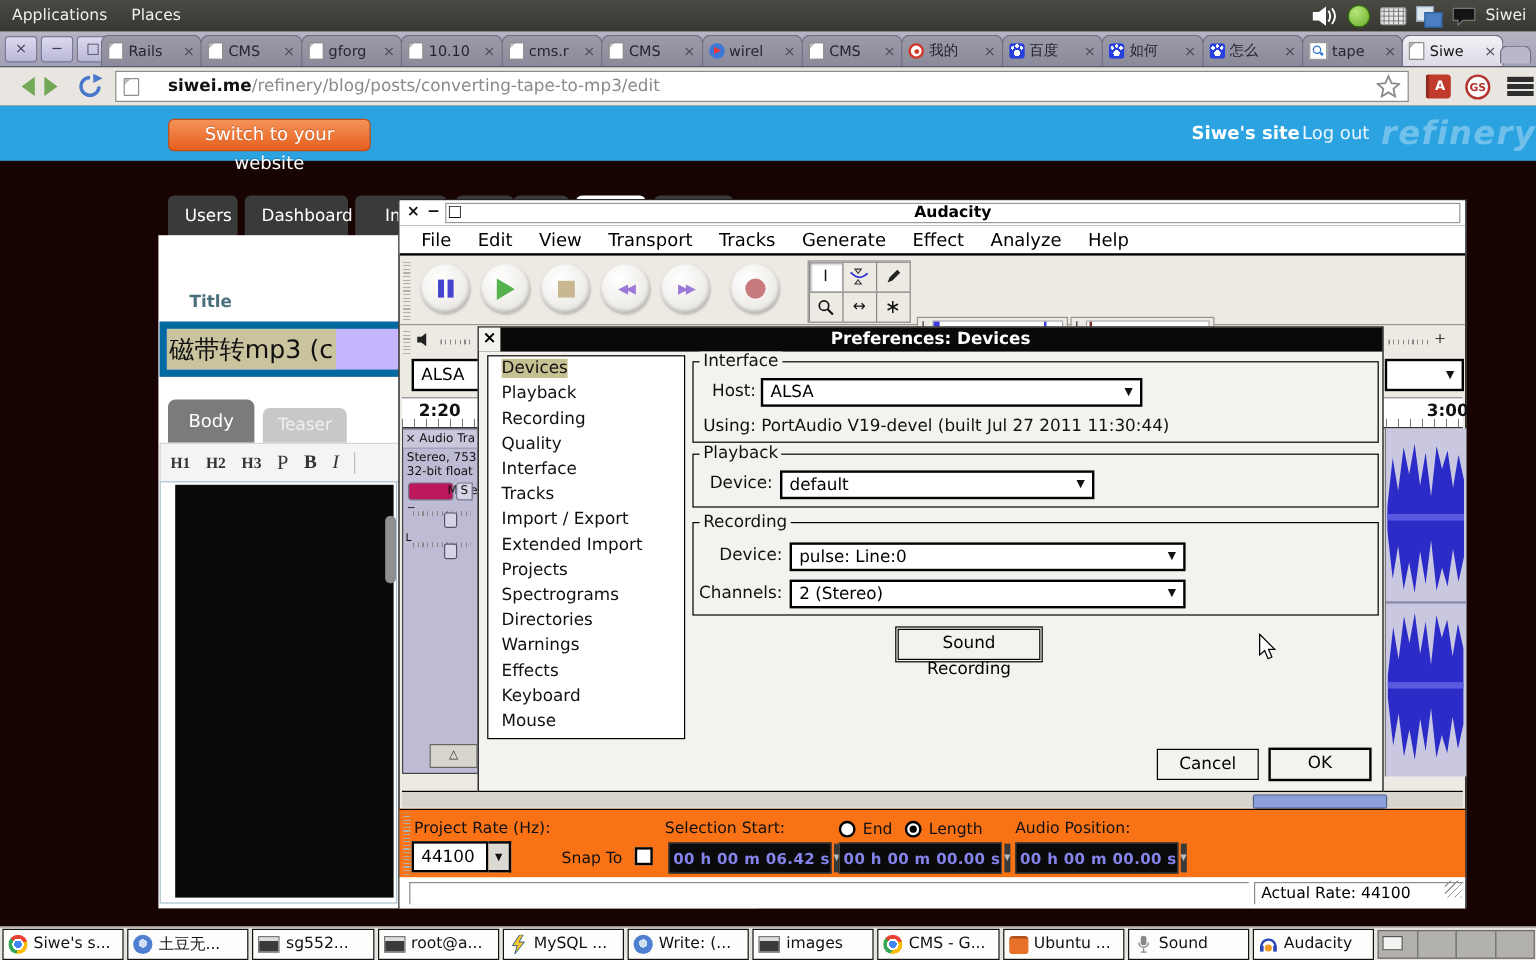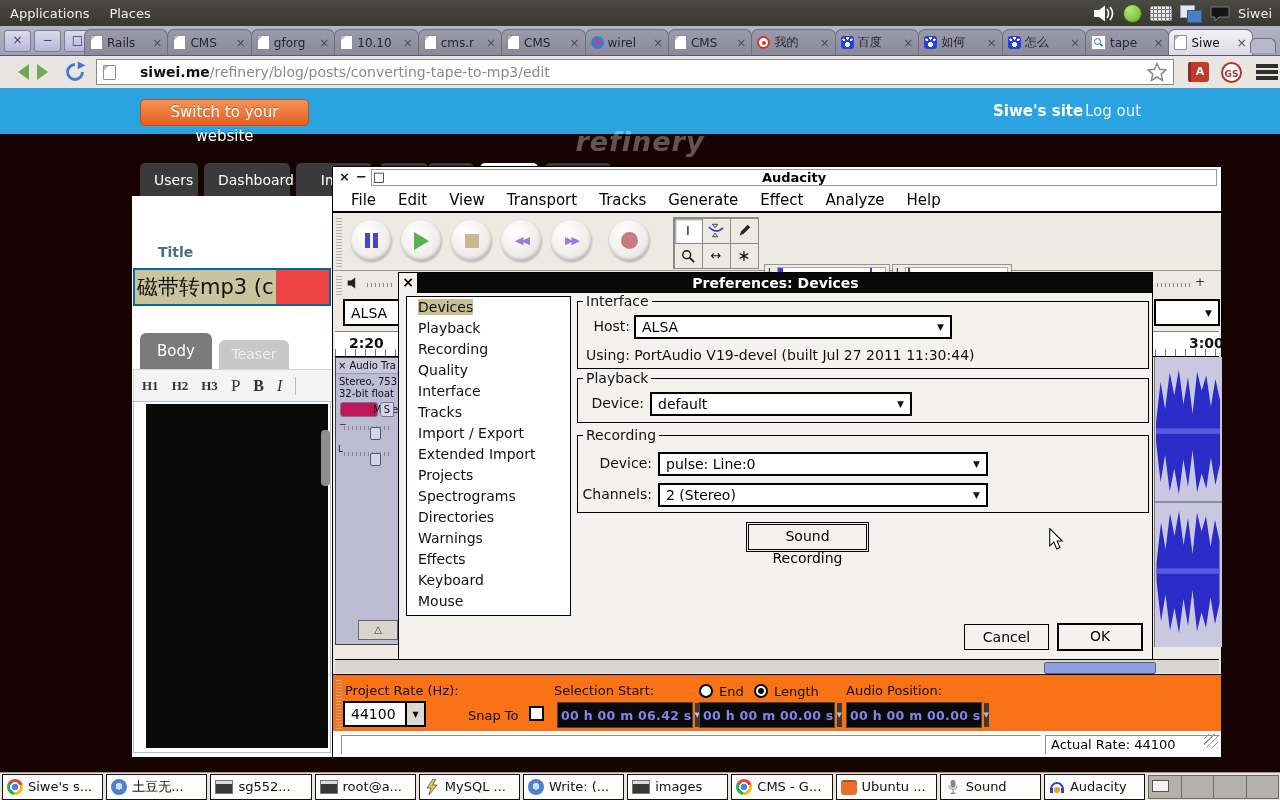--- a/index.html
+++ b/index.html
@@ -46,31 +46,31 @@
   .urlinput{margin-left:10px;width:1064px;height:24px;background:#fff;border:1px solid #8a8a8a;display:flex;align-items:center;gap:24px;padding:0 6px;font-size:14px;}
   .urldomain{color:#111;font-weight:bold;}
   .urlpath{color:#8a8a8a;}
   .bookicon{width:18px;height:20px;background:#c0392b;border-radius:2px 3px 3px 2px;color:#fff;font-size:11px;font-weight:bold;text-align:center;line-height:20px;border-left:3px solid #8e2a20;}
   .gsicon{width:21px;height:21px;border-radius:50%;border:2px solid #b23330;color:#b23330;font-size:9px;font-weight:bold;text-align:center;line-height:20px;background:#fff;box-sizing:border-box;}
   .hamb{width:22px;height:16px;background:linear-gradient(#2e2e2e 0 4px,transparent 4px 6px,#2e2e2e 6px 10px,transparent 10px 12px,#2e2e2e 12px 16px);}
 
   
   .bluebar{position:absolute;left:0;top:88px;width:1280px;height:46px;background:#2ba3e1;z-index:5;}
   .switchbtn{position:absolute;left:140px;top:11px;width:167px;height:25px;background:linear-gradient(#f69257,#e55f1f);border:1px solid #c44d15;border-radius:5px;color:#fff;font-size:15px;text-align:center;line-height:24px;text-shadow:0 -1px 0 rgba(0,0,0,.25);}
-  .reflogo{position:absolute;left:0;right:0;top:8px;text-align:center;font-size:27px;font-weight:bold;font-style:italic;color:rgba(255,255,255,.32);letter-spacing:1px;margin-top:30px;}
+  .reflogo{position:absolute;left:0;right:0;top:8px;text-align:right;font-size:27px;font-weight:bold;font-style:italic;color:rgba(255,255,255,.32);letter-spacing:1px;}
   .acctname{position:absolute;left:993px;top:14px;color:#fff;font-weight:bold;font-size:15px;}
   .logout{position:absolute;left:1085px;top:14px;color:#eaf6fd;font-size:15px;}
 
   
   .admin{position:absolute;left:0;top:134px;width:1280px;height:638px;z-index:6;}
   .atab{position:absolute;top:29px;height:34px;background:#3a3a3a;border-radius:5px 5px 0 0;color:#fff;font-size:14px;text-align:center;line-height:34px;padding:0 14px;}
   .atab.white{background:#fff;}
   .apanel{position:absolute;left:132px;top:62px;width:500px;height:561px;background:#fff;}
   .titlelabel{position:absolute;left:26px;top:48px;color:#49707b;font-weight:bold;font-size:14px;}
-  .titleinput{position:absolute;left:1px;top:72px;width:194px;height:34px;border:2px solid #0369a1;background:#ef4444;display:flex;align-items:center;overflow:hidden;}
+  .titleinput{position:absolute;left:1px;top:72px;width:194px;height:34px;border:6px solid #0369a1;background:#c4b5fd;display:flex;align-items:center;overflow:hidden;}
   .titlehl{background:#c9c39e;font-size:21px;color:#111;padding:3px 2px;white-space:nowrap;}
   .bodytab{position:absolute;left:8px;top:137px;width:72px;height:36px;background:#7b7b7b;border-radius:6px 6px 0 0;color:#fff;font-size:15px;text-align:center;line-height:36px;}
   .teasertab{position:absolute;left:87px;top:144px;width:70px;height:29px;background:#c8c8c8;border-radius:6px 6px 0 0;color:#efefef;font-size:14px;text-align:center;line-height:29px;}
   .edtoolbar{position:absolute;left:1px;top:173px;width:196px;height:31px;background:#f4f4f4;border:1px solid #d5d5d5;display:flex;align-items:center;gap:13px;padding-left:8px;font-family:"Liberation Serif",serif;color:#333;}
   .edtoolbar .h{font-size:13px;font-weight:bold;}
   .edtoolbar .p{font-size:17px;}
   .edtoolbar .b{font-size:16px;font-weight:bold;}
   .edtoolbar .i{font-size:16px;font-style:italic;}
   .edsep{width:1px;height:18px;background:#bbb;}
   .editor{position:absolute;left:1px;top:205px;width:196px;height:350px;background:#fff;border:1px solid #a9c2ce;}

